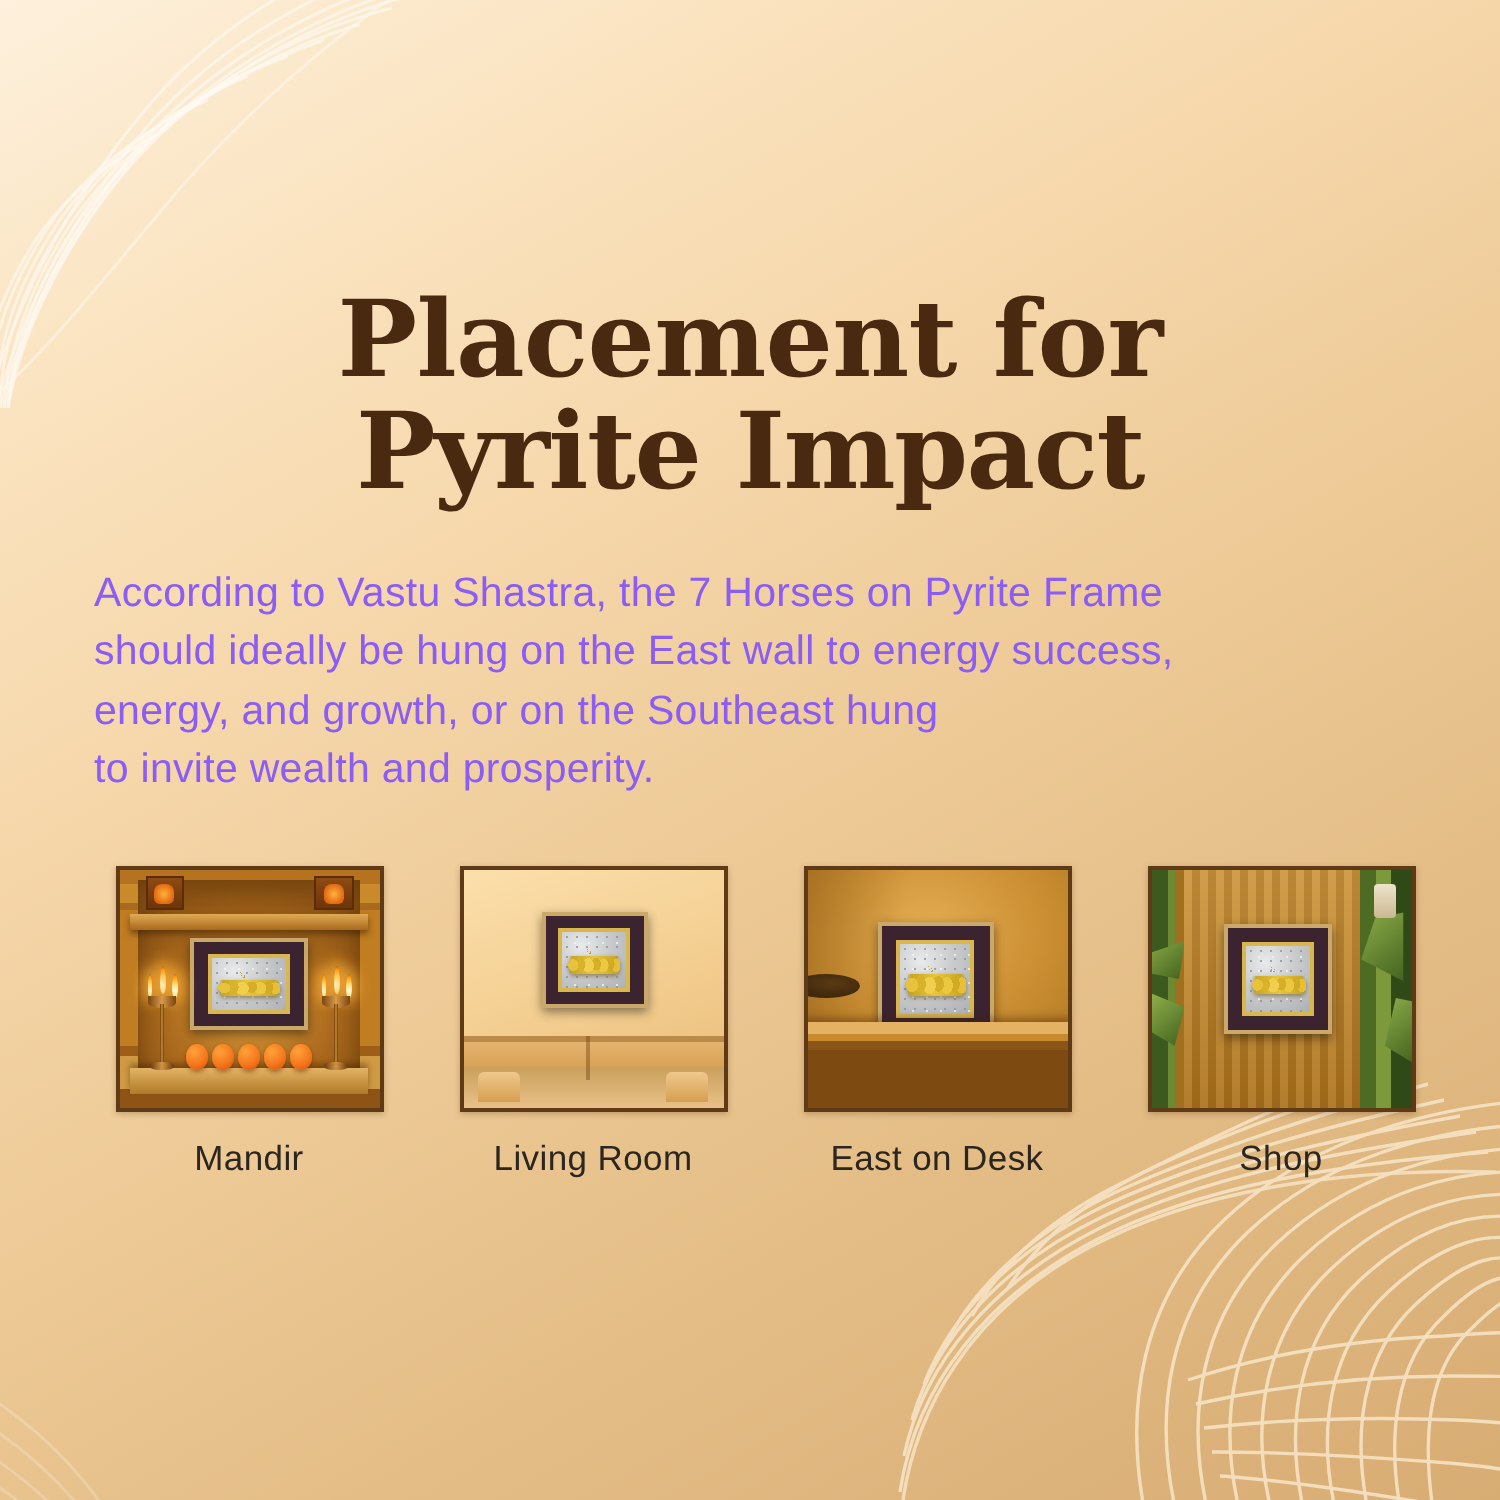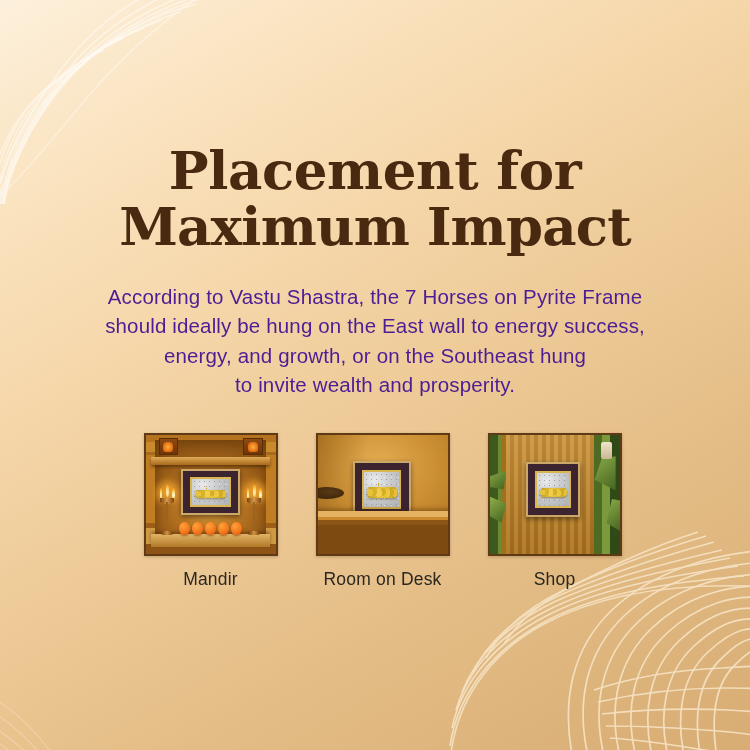--- a/index.html
+++ b/index.html
@@ -51,24 +51,24 @@
     font-size:53px;
     line-height:1.06;
     letter-spacing:-.4px;
     width:640px;
   }
   .headline .l2 { display:block; letter-spacing:-.8px; }
 
   .body-copy {
     margin-top:28px;
     width:656px;
-    text-align:center;
+    text-align:left;
     font-size:20.5px;
     line-height:1.42;
-    color:#4c1d95;
+    color:#8b5cf6;
     letter-spacing:.15px;
   }
   .body-copy span { display:block; white-space:nowrap; }
 
   
   .row {
     margin-top:34px;
     width:750px;
     display:flex;
     justify-content:center;
@@ -373,21 +373,21 @@
   <path d="M0 34 C42 48 82 76 108 112 C124 132 134 144 140 150"></path>
   <path d="M0 48 C40 62 78 88 104 120 C120 138 128 146 134 150"></path>
   <path d="M0 62 C38 74 74 98 98 126 C114 142 122 148 126 150"></path>
   <path d="M0 76 C34 86 68 106 92 132 C106 144 114 149 118 150"></path>
 </svg>
 
 <div class="wrap">
 
   <h1 class="headline">
     <span>Placement for</span>
-    <span class="l2">Maximum Impact</span>
+    <span class="l2">Pyrite Impact</span>
   </h1>
 
   <p class="body-copy">
     <span>According to Vastu Shastra, the 7 Horses on Pyrite Frame</span>
     <span>should ideally be hung on the East wall to energy success,</span>
     <span>energy, and growth, or on the Southeast hung</span>
     <span>to invite wealth and prosperity.</span>
   </p>
 
   <div class="row">
@@ -428,36 +428,52 @@
             <div class="bowl"></div>
             <div class="stem"></div>
             <div class="base"></div>
           </div>
           <div class="glow"></div>
         </div>
       </div>
       <div class="caption">Mandir</div>
     </div>
 
+    <div class="cell">
+      <div class="thumb">
+        <div class="sc-living">
+          <div class="art">
+            <div class="art-mat">
+              <div class="art-sun"></div>
+              <div class="art-horses"></div>
+            </div>
+          </div>
+          <div class="sofa"></div>
+          <div class="cush l"></div>
+          <div class="cush r"></div>
+        </div>
+      </div>
+      <div class="caption">Living Room</div>
+    </div>
 
     <div class="cell">
       <div class="thumb">
         <div class="sc-desk">
           <div class="wallshade"></div>
           <div class="art">
             <div class="art-mat">
               <div class="art-sun"></div>
               <div class="art-horses"></div>
             </div>
           </div>
           <div class="desk"></div>
           <div class="plate"></div>
         </div>
       </div>
-      <div class="caption">Room on Desk</div>
+      <div class="caption">East on Desk</div>
     </div>
 
     <div class="cell">
       <div class="thumb">
         <div class="sc-shop">
           <div class="leaf a"></div>
           <div class="leaf b"></div>
           <div class="leaf c"></div>
           <div class="leaf d"></div>
           <div class="panel"></div>

